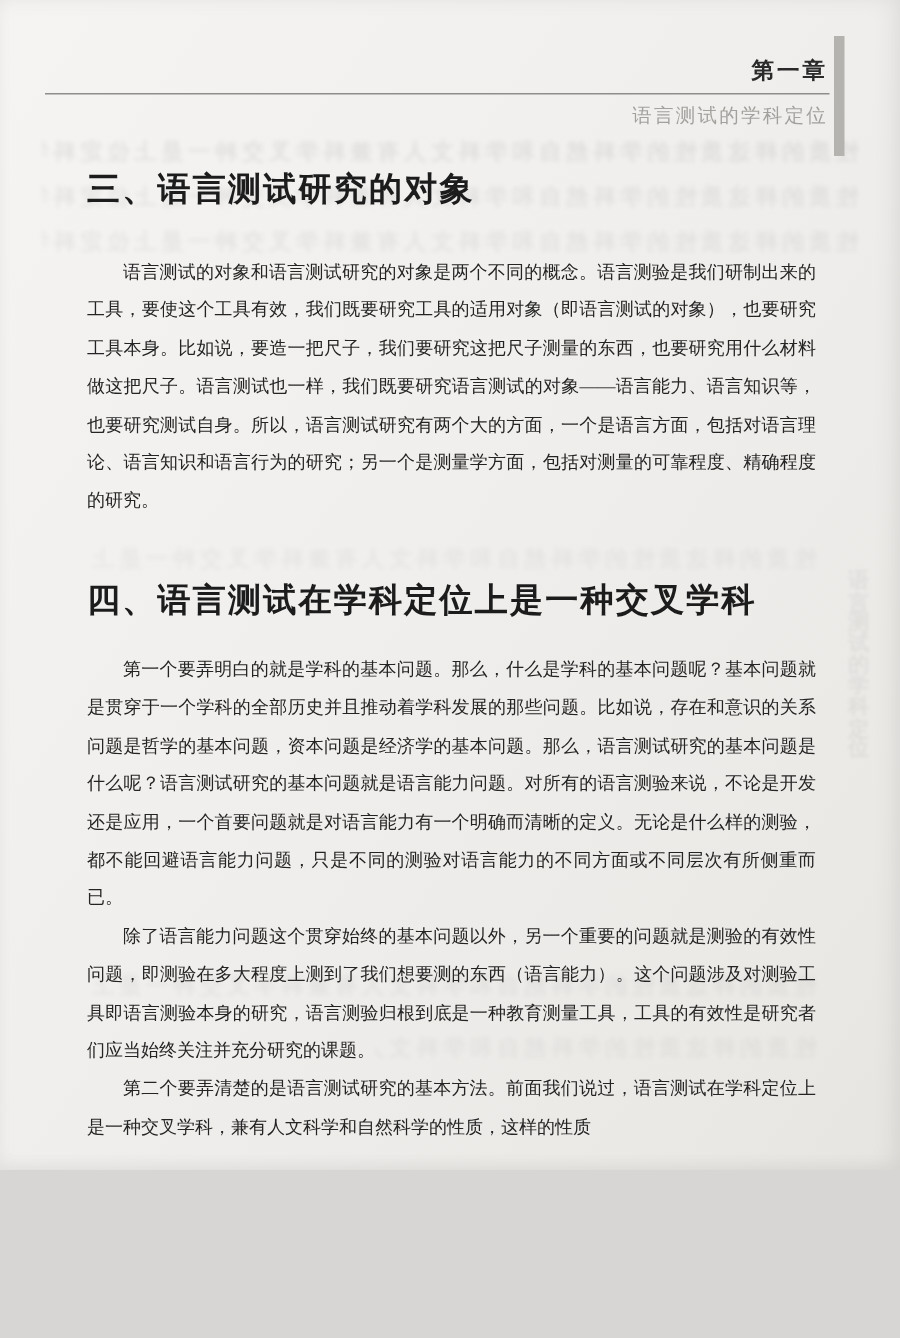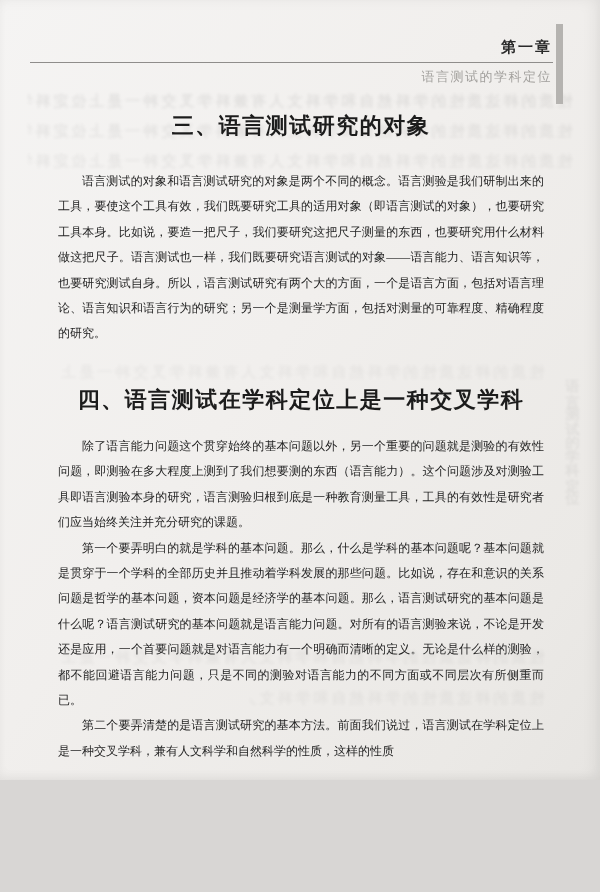--- a/index.html
+++ b/index.html
@@ -83,21 +83,21 @@
     top: 24px; left: 556px;
     width: 7px; height: 80px;
     background: #b5b3b0;
   }
 
   
   .sec-heading {
     position: absolute;
     left: 58px; width: 486px;
     margin: 0;
-    text-align: center;
+    text-align: left;
     font-family: "Liberation Sans", "DejaVu Sans", sans-serif;
     font-weight: 700;
     font-size: 22px;
     letter-spacing: 1.5px;
     color: #1c1c1c;
   }
   .sec-heading.h-sec1 { top: 111px; }
   .sec-heading.h-sec2 { top: 385px; }
 
   .bodytext {
@@ -148,22 +148,22 @@
   <div class="header-subtitle">语言测试的学科定位</div>
   <div class="header-vbar"></div>
 
   <h2 class="sec-heading h-sec1">三、语言测试研究的对象</h2>
   <div class="bodytext block-1">
     <p>语言测试的对象和语言测试研究的对象是两个不同的概念。语言测验是我们研制出来的工具，要使这个工具有效，我们既要研究工具的适用对象（即语言测试的对象），也要研究工具本身。比如说，要造一把尺子，我们要研究这把尺子测量的东西，也要研究用什么材料做这把尺子。语言测试也一样，我们既要研究语言测试的对象——语言能力、语言知识等，也要研究测试自身。所以，语言测试研究有两个大的方面，一个是语言方面，包括对语言理论、语言知识和语言行为的研究；另一个是测量学方面，包括对测量的可靠程度、精确程度的研究。</p>
   </div>
 
   <h2 class="sec-heading h-sec2">四、语言测试在学科定位上是一种交叉学科</h2>
   <div class="bodytext block-2">
+    <p>第一个要弄明白的就是学科的基本问题。那么，什么是学科的基本问题呢？基本问题就是贯穿于一个学科的全部历史并且推动着学科发展的那些问题。比如说，存在和意识的关系问题是哲学的基本问题，资本问题是经济学的基本问题。那么，语言测试研究的基本问题是什么呢？语言测试研究的基本问题就是语言能力问题。对所有的语言测验来说，不论是开发还是应用，一个首要问题就是对语言能力有一个明确而清晰的定义。无论是什么样的测验，都不能回避语言能力问题，只是不同的测验对语言能力的不同方面或不同层次有所侧重而已。</p>
     <p>除了语言能力问题这个贯穿始终的基本问题以外，另一个重要的问题就是测验的有效性问题，即测验在多大程度上测到了我们想要测的东西（语言能力）。这个问题涉及对测验工具即语言测验本身的研究，语言测验归根到底是一种教育测量工具，工具的有效性是研究者们应当始终关注并充分研究的课题。</p>
-    <p>第一个要弄明白的就是学科的基本问题。那么，什么是学科的基本问题呢？基本问题就是贯穿于一个学科的全部历史并且推动着学科发展的那些问题。比如说，存在和意识的关系问题是哲学的基本问题，资本问题是经济学的基本问题。那么，语言测试研究的基本问题是什么呢？语言测试研究的基本问题就是语言能力问题。对所有的语言测验来说，不论是开发还是应用，一个首要问题就是对语言能力有一个明确而清晰的定义。无论是什么样的测验，都不能回避语言能力问题，只是不同的测验对语言能力的不同方面或不同层次有所侧重而已。</p>
     <p>第二个要弄清楚的是语言测试研究的基本方法。前面我们说过，语言测试在学科定位上是一种交叉学科，兼有人文科学和自然科学的性质，这样的性质</p>
   </div>
 
   <div class="pagenum-box">
     <span>3</span>
   </div>
 
 </div>
 
 </body></html>

